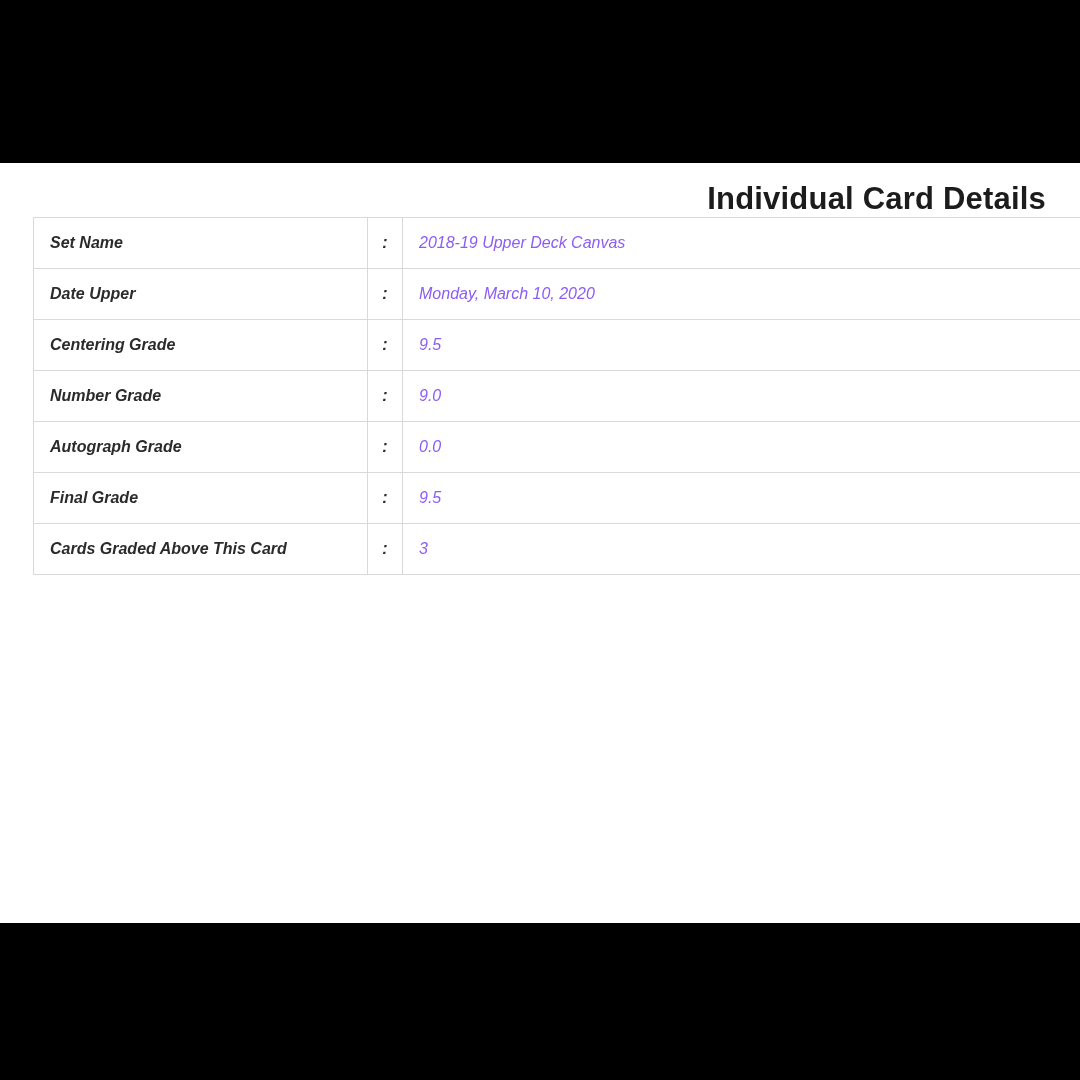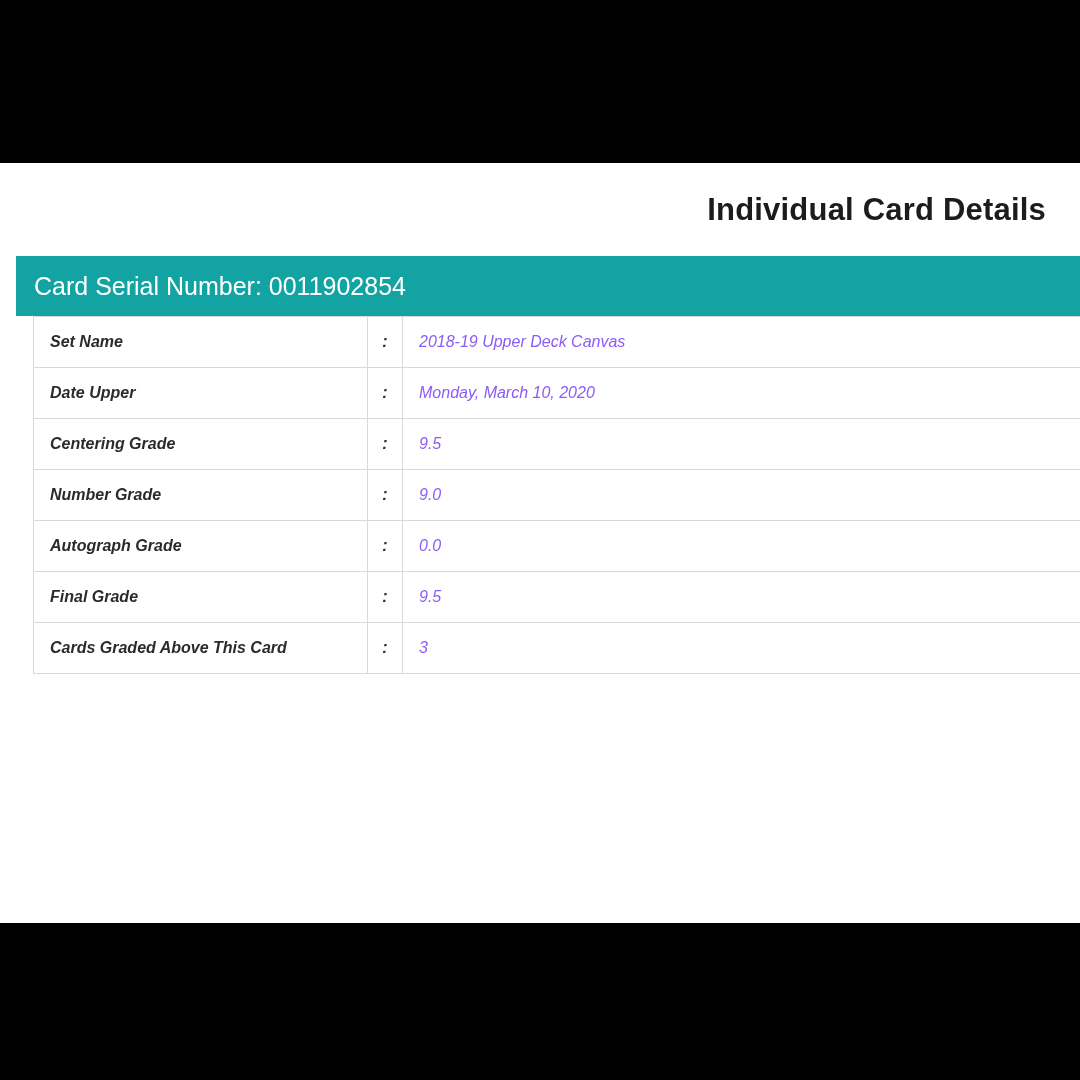--- a/index.html
+++ b/index.html
@@ -19,21 +19,21 @@
     top: 163px;
     width: 1080px;
     height: 760px;
     background: #ffffff;
   }
   .page-title {
     font-size: 31px;
     font-weight: bold;
     color: #1c1c1c;
     text-align: right;
-    padding: 29px 34px 0 0;
+    padding: 18px 34px 0 0;
     letter-spacing: 0.2px;
   }
   .serial-bar {
     margin-top: 28px;
     margin-left: 16px;
     width: 1064px;
     height: 60px;
     background: #13a3a3;
     display: flex;
     align-items: center;
@@ -79,23 +79,20 @@
     font-weight: normal;
   }
 </style>
 </head>
 <body>
 
 <div class="page">
 
   <div class="page-title">Individual Card Details</div>
 
-  <div class="serial-bar">
-    <span class="serial-bar-text">Card Serial Number: 0011902854</span>
-  </div>
 
   <table class="details-table">
     <tbody>
       <tr>
         <td class="col-label">Set Name</td>
         <td class="col-sep">:</td>
         <td class="col-value">2018-19 Upper Deck Canvas</td>
       </tr>
       <tr>
         <td class="col-label">Date Upper</td>

